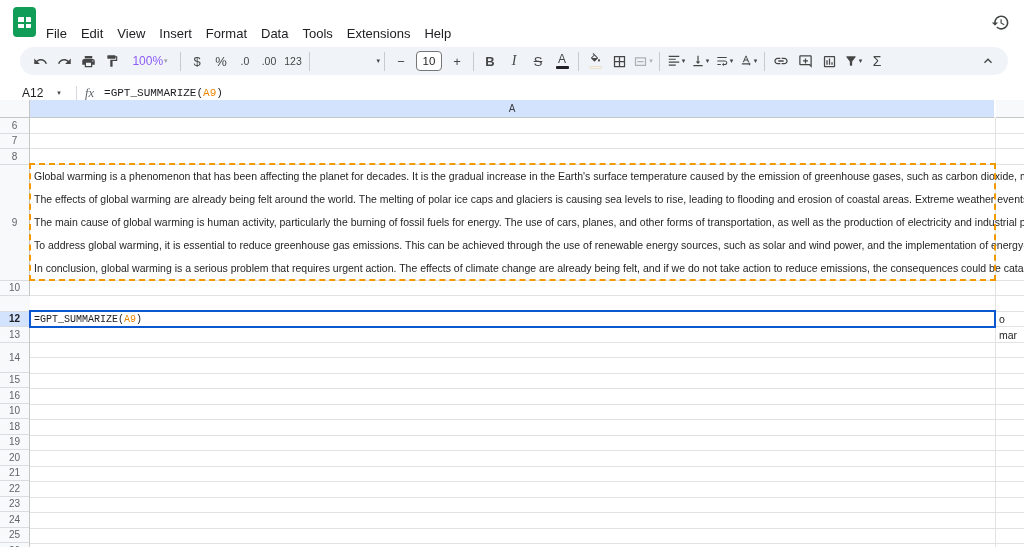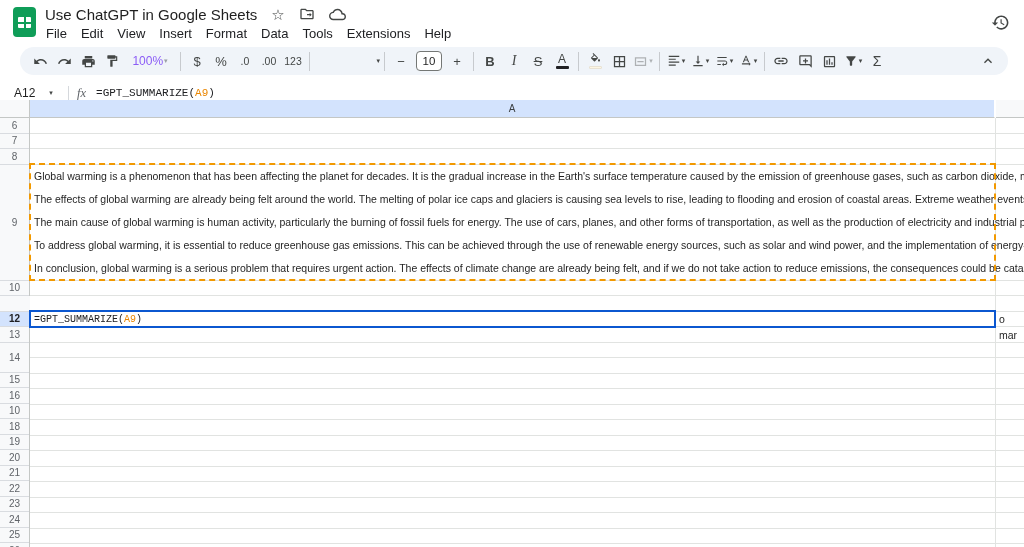--- a/index.html
+++ b/index.html
@@ -42,21 +42,21 @@
   .stack { display:flex; flex-direction:column; align-items:center; justify-content:center; line-height:1; }
   .color-bar { width:13px; height:3px; margin-top:1px; border-radius:1px; }
   .bar-black { background:#202124; }
   .bar-cream { background:#fdf6e3; border:0.5px solid #e8e2d4; }
   .small-num { font-size:10.5px; letter-spacing:0; }
   .disabled { opacity:0.38; }
   .spacer { flex:1; }
   .sigma { font-size:14px; }
   svg.ic { display:block; }
   
-  .formula-bar { position:absolute; left:0; top:76px; right:0; height:35px; background:#fff;
+  .formula-bar { position:absolute; left:8px; top:76px; right:0; height:35px; background:#fff;
                  border-bottom:1px solid #c4c7c5; display:flex; align-items:center; }
   .name-box { width:62px; padding-left:14px; display:flex; align-items:center; gap:14px; font-size:12px; color:#1f1f1f; }
   .name-caret { font-size:7px; color:#444746; }
   .fb-sep { width:1px; height:14px; background:#d5d8dc; margin:0 8px 0 6px; }
   .fx { font-style:italic; font-family:"Liberation Serif",serif; color:#5f6368; font-size:12.5px; margin-right:10px; }
   .formula-text { font-family:"Liberation Mono","DejaVu Sans Mono",monospace; font-size:11px; color:#202124; white-space:pre; }
   .ref { color:#ea8600;margin-top:24px; }
   
   .grid { position:absolute; left:0; top:100px; right:0; bottom:0; background:#fff; }
   .corner { position:absolute; left:0; top:0; width:30px; height:18px; background:#f8f9fa;
@@ -85,34 +85,20 @@
 </style>
 </head>
 <body>
 
 <div id="app">
 
   <div class="topbar">
     <div class="logo">
         <div class="logo-grid"></div>
       </div>
-    <div class="title-row">
-      <span class="doc-title">Use ChatGPT in Google Sheets</span>
-      <span class="tb-ic star-glyph">☆</span>
-      <span class="tb-ic">
-        <svg class="ic" width="16" height="16" viewBox="0 0 24 24">
-            <path fill="#444746" d="M20 6h-8l-2-2H4c-1.1 0-2 .9-2 2v12c0 1.1.9 2 2 2h16c1.1 0 2-.9 2-2V8c0-1.1-.9-2-2-2zm0 12H4V6h5.17l2 2H20v10zm-8-4h4v2l3-3-3-3v2h-4v2z"></path>
-          </svg>
-      </span>
-      <span class="tb-ic">
-        <svg class="ic" width="17" height="17" viewBox="0 0 24 24">
-            <path fill="#444746" d="M19.35 10.04C18.67 6.59 15.64 4 12 4 9.11 4 6.6 5.64 5.35 8.04 2.34 8.36 0 10.91 0 14c0 3.31 2.69 6 6 6h13c2.76 0 5-2.24 5-5 0-2.64-2.05-4.78-4.65-4.96zM19 18H6c-2.21 0-4-1.79-4-4s1.79-4 4-4h.71C7.37 7.69 9.48 6 12 6c3.04 0 5.5 2.46 5.5 5.5v.5H19c1.66 0 3 1.34 3 3s-1.34 3-3 3z"></path>
-          </svg>
-      </span>
-    </div>
     <div class="menu-bar" id="menu-bar">
         <span class="menu-item">File</span>
         <span class="menu-item">Edit</span>
         <span class="menu-item">View</span>
         <span class="menu-item">Insert</span>
         <span class="menu-item">Format</span>
         <span class="menu-item">Data</span>
         <span class="menu-item">Tools</span>
         <span class="menu-item">Extensions</span>
         <span class="menu-item">Help</span>

